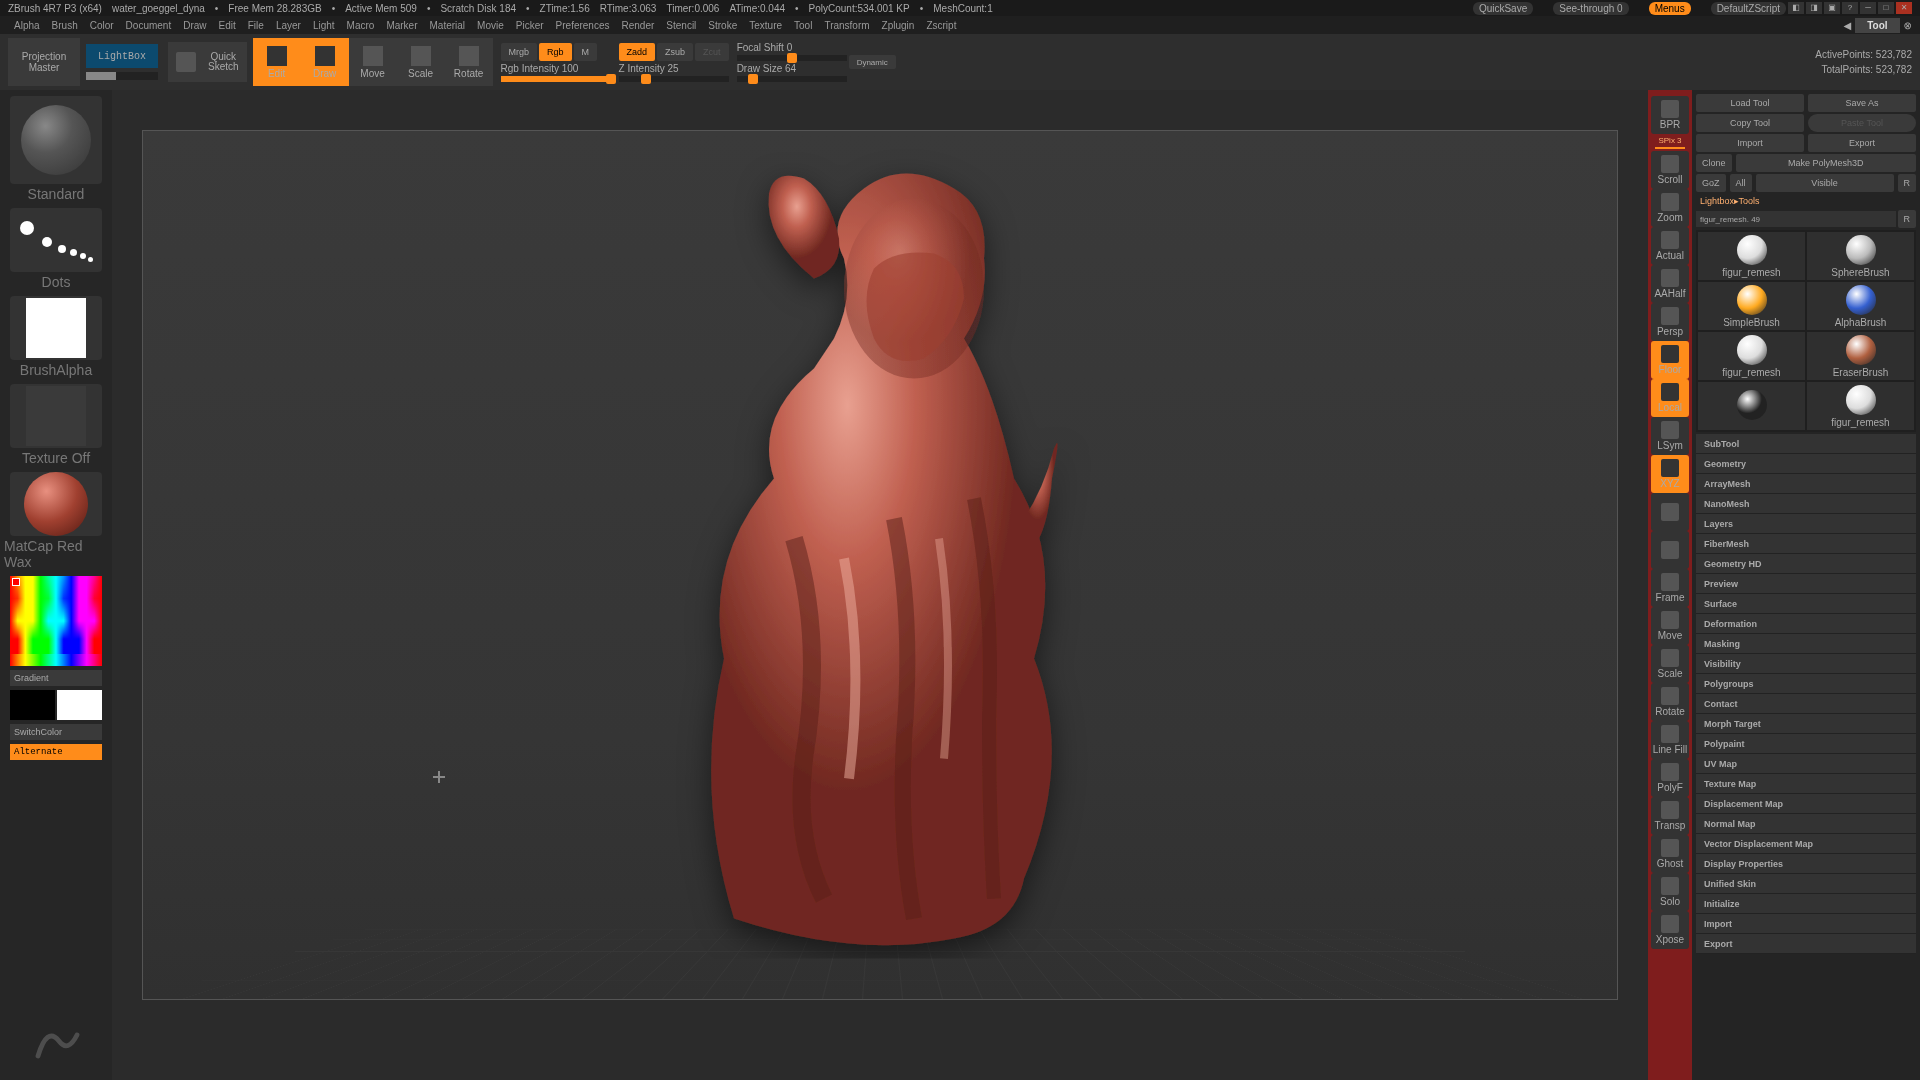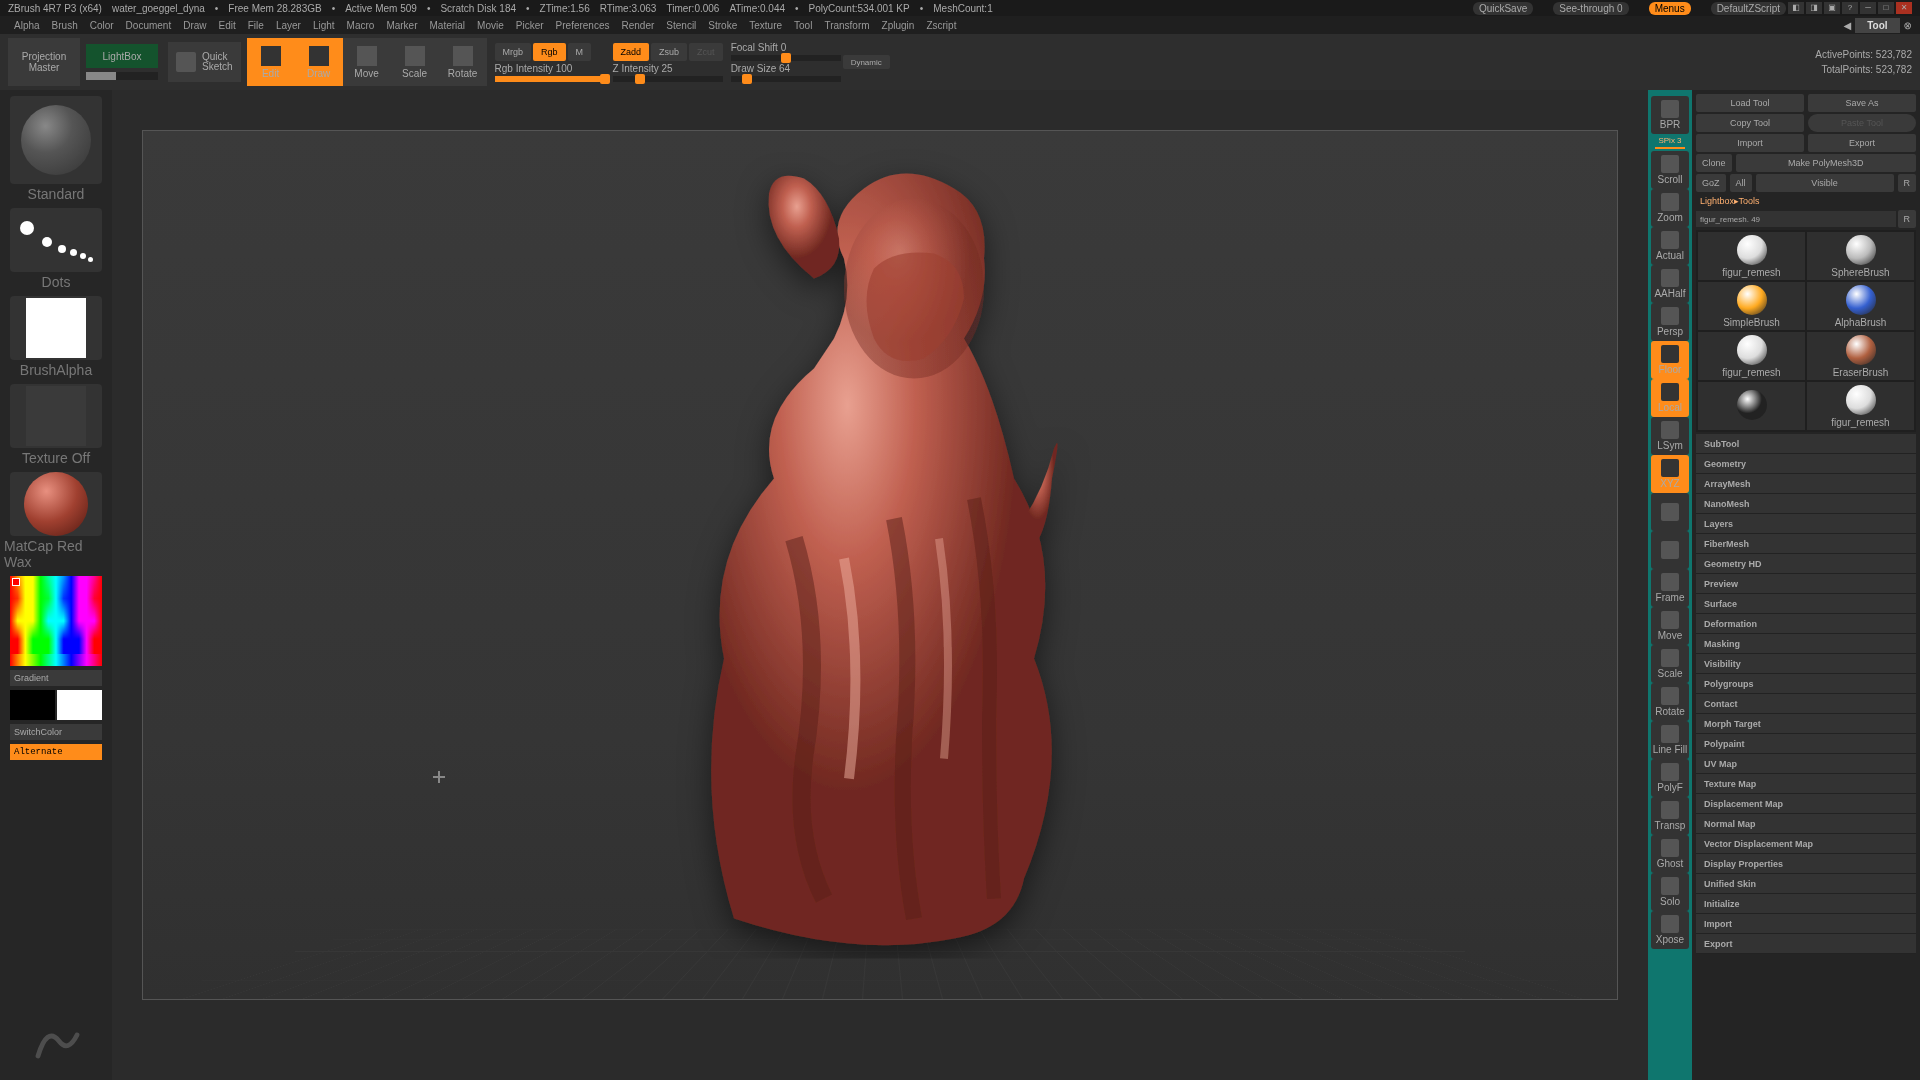--- a/index.html
+++ b/index.html
@@ -16,22 +16,22 @@
 
 
 .menubar { height: 18px; background: #1f1f1f; display: flex; align-items: center; padding: 0 8px; font-size: 9px; }
 .menubar .mitem { padding: 2px 6px; color: #999; cursor: pointer; }
 .menubar .spacer { flex: 1; }
 .menubar .tool-label { background: #444; padding: 2px 12px; color: #ddd; font-weight: bold; }
 
 
 .shelf { height: 56px; background: #2e2e2e; display: flex; align-items: center; padding: 4px 8px; gap: 2px; }
 .proj-master { width: 72px; height: 48px; background: #3a3a3a; display: flex; flex-direction: column; align-items: center; justify-content: center; font-size: 9px; text-align: center; line-height: 11px; }
-.lightbox { width: 72px; height: 24px; background: #14532d; display: flex; align-items: center; justify-content: center; }
-.qsketch { display: flex; align-items: center; gap: 6px; background: #3a3a3a; height: 40px; padding: 0 8px; margin-left: 8px; }
+.lightbox { width: 72px; height: 24px; background: #0c4a6e; display: flex; align-items: center; justify-content: center; font-family: Liberation Mono, monospace; }
+.qsketch { display: flex; align-items: center; gap: 12px; background: #3a3a3a; height: 40px; padding: 0 8px; margin-left: 8px; text-align: center; }
 .qsketch .icon { width: 20px; height: 20px; background: #555; border-radius: 2px; }
 .mode-btns { display: flex; gap: 0; margin-left: 4px; }
 .mode-btn { width: 48px; height: 48px; background: #3a3a3a; display: flex; flex-direction: column; align-items: center; justify-content: center; font-size: 8px; }
 .mode-btn.active { background: #ff8c1a; color: #000; }
 .mode-btn .ic { width: 20px; height: 20px; background: #555; margin-bottom: 2px; }
 .mode-btn.active .ic { background: #333; }
 
 .shelf-group { display: flex; flex-direction: column; gap: 2px; margin-left: 6px; }
 .shelf-row { display: flex; gap: 2px; align-items: center; }
 .pill { height: 18px; padding: 0 8px; background: #3a3a3a; display: flex; align-items: center; font-size: 9px; border-radius: 2px; }
@@ -72,21 +72,21 @@
 .canvas-wrap { flex: 1; background: #2b2b2b; padding: 40px 30px 20px 30px; position: relative; }
 .canvas { width: 100%; height: 870px; background: linear-gradient(#3a3a3a,#353535 70%, #303030); border: 1px solid #555; position: relative; overflow: hidden; }
 .grid-floor { position: absolute; bottom: 0; left: 0; right: 0; height: 200px; background: repeating-linear-gradient(90deg, transparent, transparent 39px, #444 39px, #444 40px), repeating-linear-gradient(0deg, transparent, transparent 39px, #444 39px, #444 40px); opacity: .3; transform: perspective(400px) rotateX(60deg); transform-origin: bottom; }
 .sculpt { position: absolute; left: 50%; top: 50%; transform: translate(-55%, -52%); width: 520px; height: 820px; }
 .cursor-cross { position: absolute; left: 290px; top: 640px; width: 12px; height: 12px; }
 .cursor-cross::before, .cursor-cross::after { content: ''; position: absolute; background: #888; }
 .cursor-cross::before { left: 5px; top: 0; width: 2px; height: 12px; }
 .cursor-cross::after { top: 5px; left: 0; width: 12px; height: 2px; }
 
 
-.nav-col { width: 44px; background: #0f766e; display: flex; flex-direction: column; align-items: center; padding-top: 6px; gap: 2px; }
+.nav-col { width: 44px; background: #7f1d1d; display: flex; flex-direction: column; align-items: center; padding-top: 6px; gap: 2px; }
 .nav-btn { width: 38px; height: 38px; background: #333; display: flex; flex-direction: column; align-items: center; justify-content: center; font-size: 7px; color: #888; border-radius: 3px; }
 .nav-btn .nic { width: 18px; height: 18px; background: #555; margin-bottom: 1px; border-radius: 2px; }
 .nav-btn.on { background: #ff8c1a; color: #000; }
 .nav-btn.on .nic { background: #333; }
 .spix { font-size: 8px; color: #ffb070; text-align: center; }
 
 
 .right-panel { width: 228px; background: #242424; display: flex; flex-direction: column; padding: 4px; gap: 2px; overflow: hidden; }
 .rp-row { display: flex; gap: 4px; }
 .rp-btn { flex: 1; height: 18px; background: #3a3a3a; display: flex; align-items: center; justify-content: center; font-size: 9px; border-radius: 2px; }

